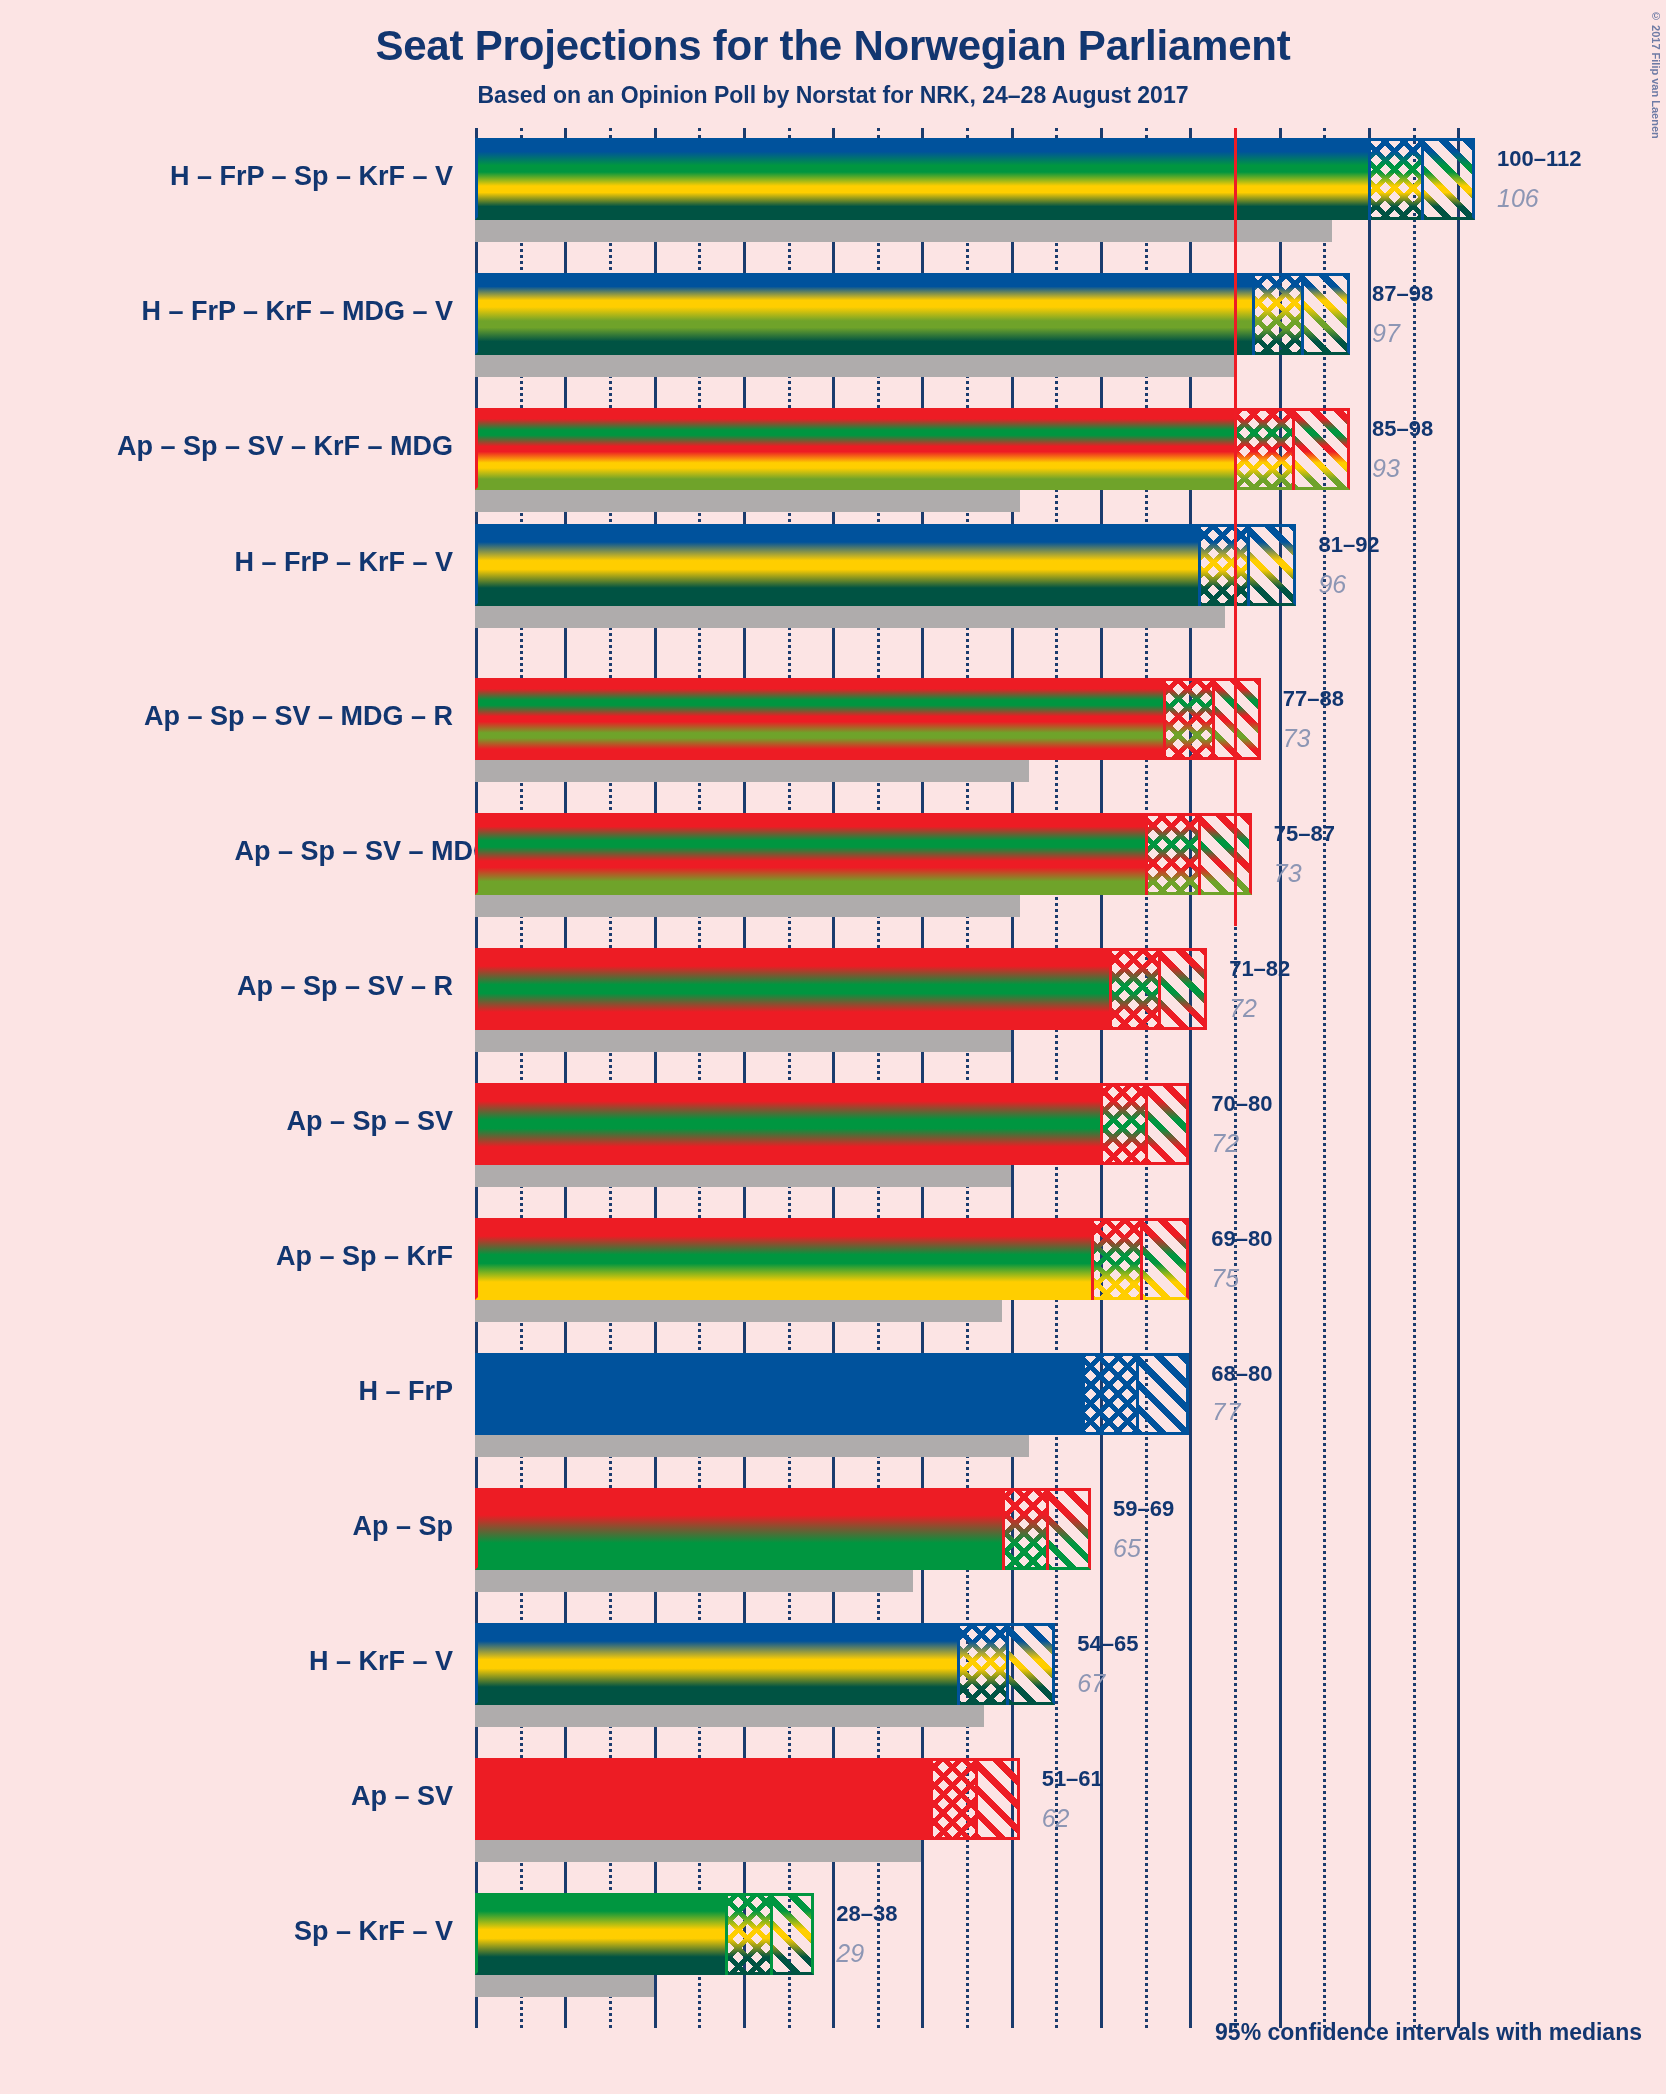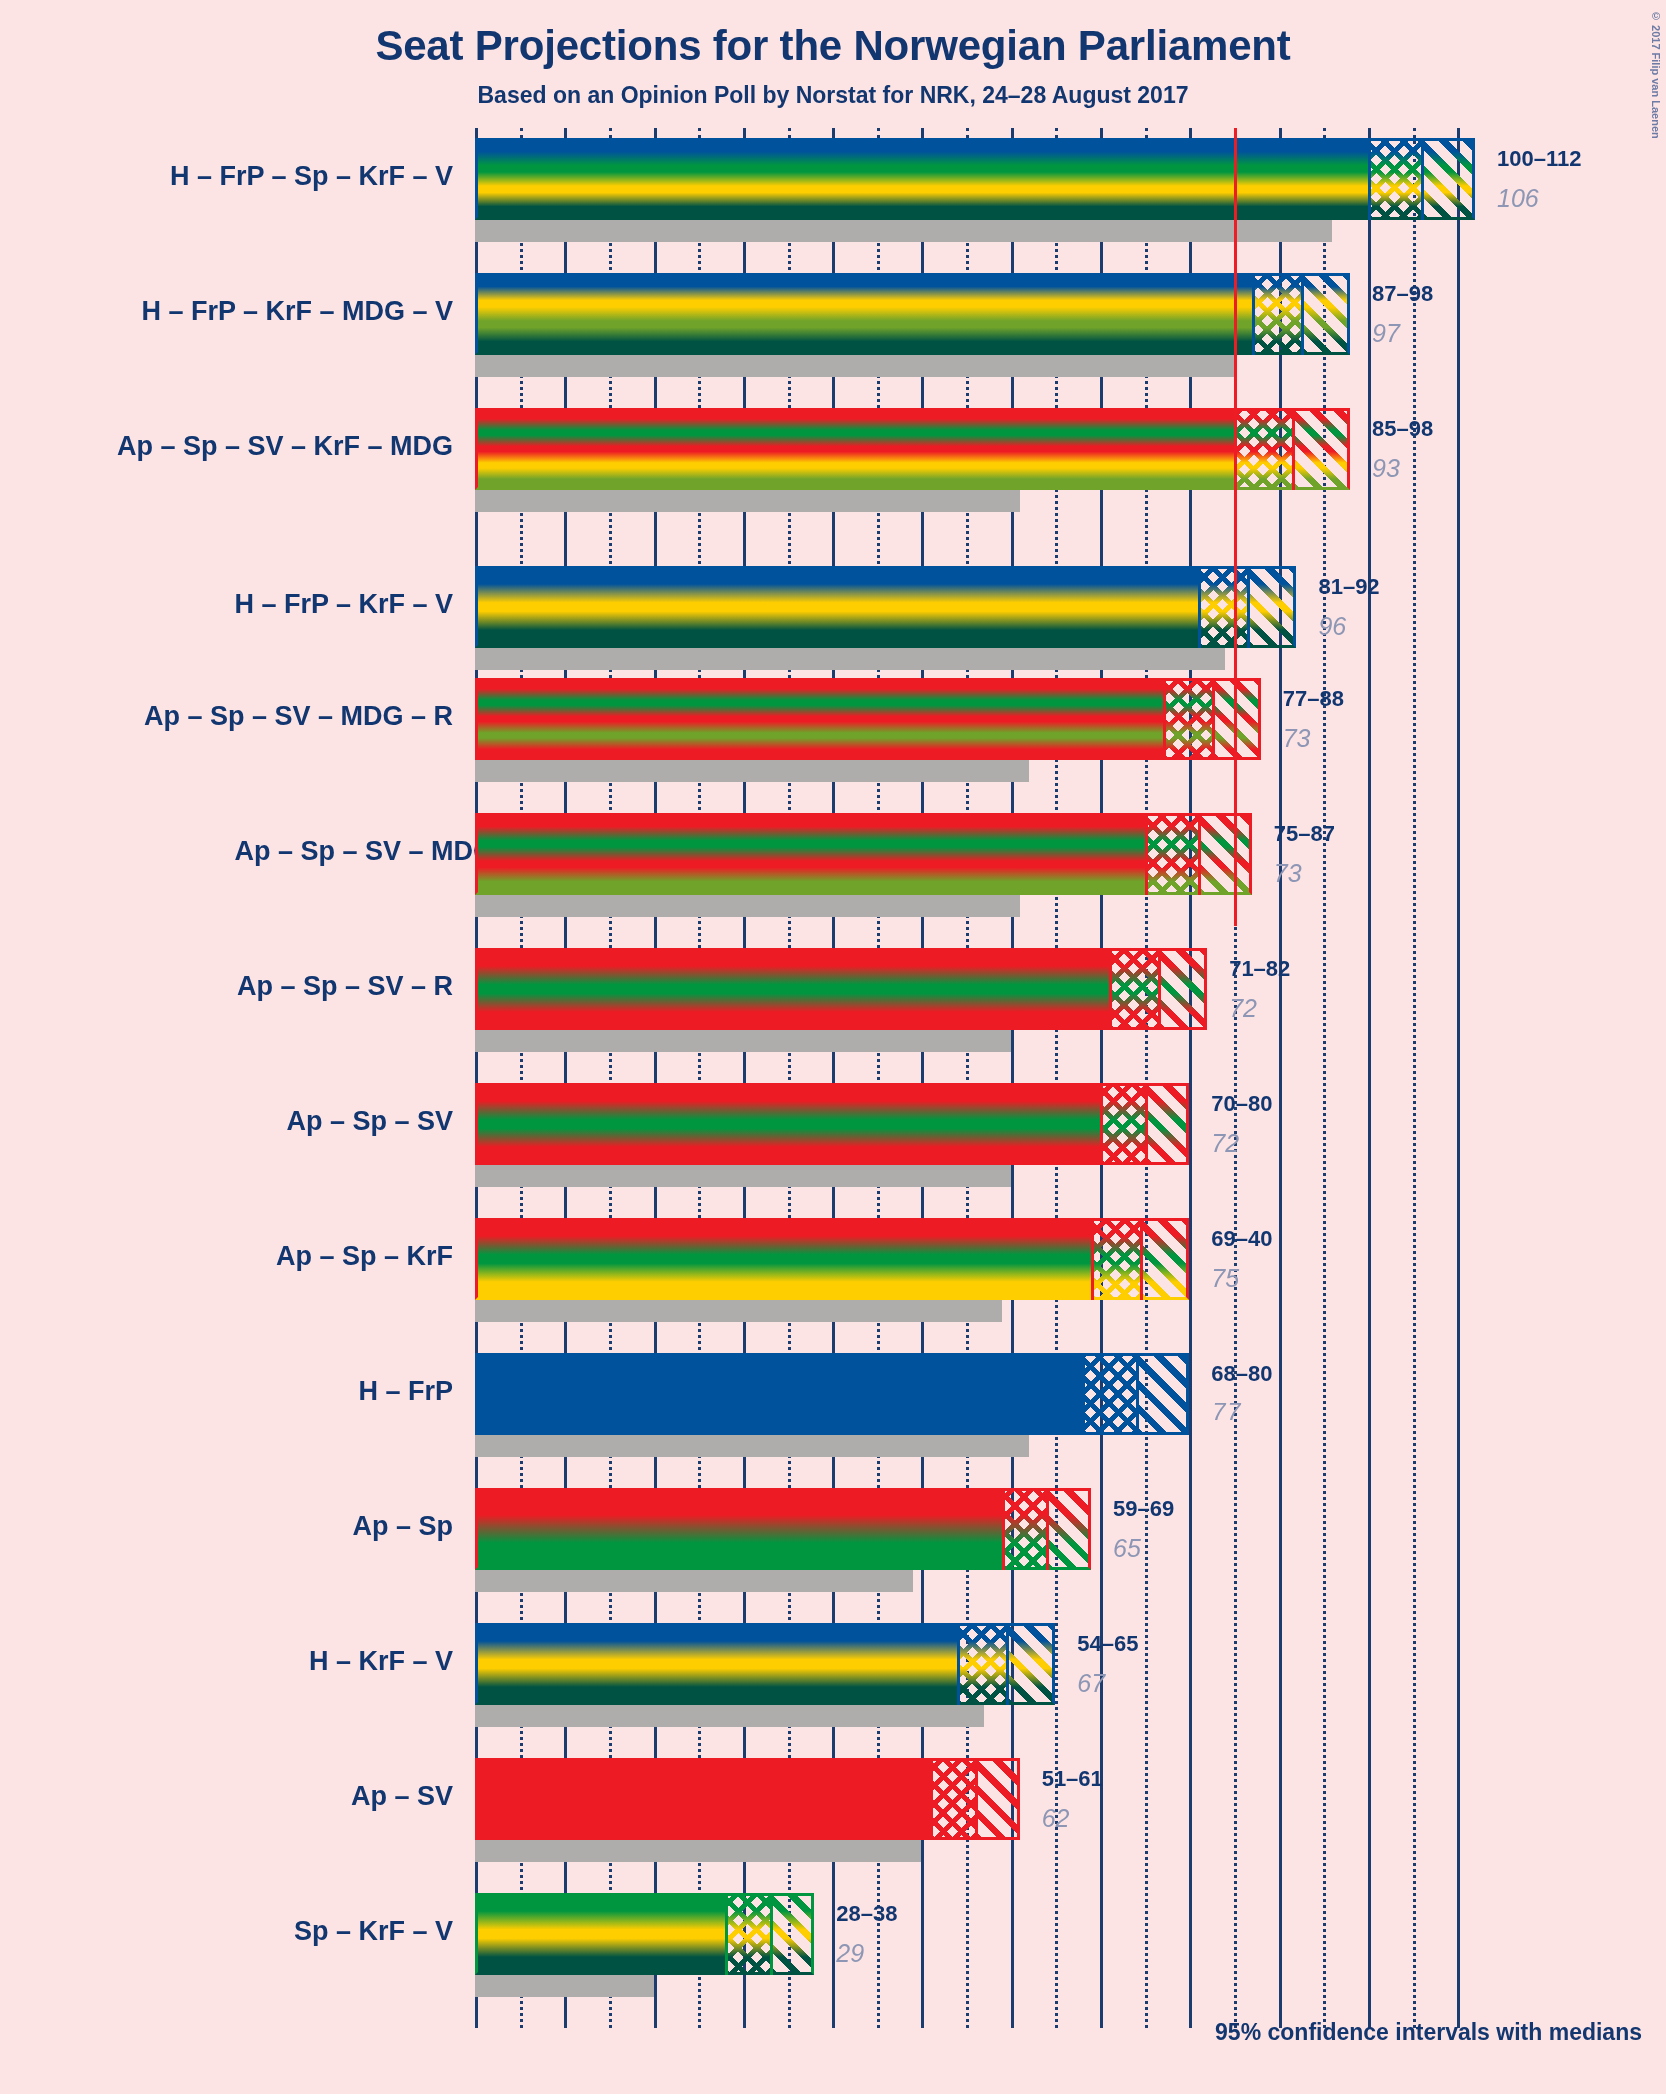--- a/index.html
+++ b/index.html
@@ -158,21 +158,21 @@
           <div class="bar-solid" style="width: 758.929px; background: linear-gradient(rgb(237, 28, 36) 0%, rgb(237, 28, 36) 13.2%, rgb(0, 150, 64) 26.8%, rgb(0, 150, 64) 33.2%, rgb(237, 28, 36) 46.8%, rgb(237, 28, 36) 53.2%, rgb(255, 206, 0) 66.8%, rgb(255, 206, 0) 73.2%, rgb(111, 163, 42) 86.8%, rgb(111, 163, 42) 100%);"></div>
           <div class="bar-ci" style="left: 758.929px; width: 58.0357px; background: linear-gradient(rgb(237, 28, 36) 0%, rgb(237, 28, 36) 13.2%, rgb(0, 150, 64) 26.8%, rgb(0, 150, 64) 33.2%, rgb(237, 28, 36) 46.8%, rgb(237, 28, 36) 53.2%, rgb(255, 206, 0) 66.8%, rgb(255, 206, 0) 73.2%, rgb(111, 163, 42) 86.8%, rgb(111, 163, 42) 100%); mask-image: repeating-linear-gradient(45deg, rgb(0, 0, 0) 0px, rgb(0, 0, 0) 5px, transparent 5px, transparent 13px), repeating-linear-gradient(-45deg, rgb(0, 0, 0) 0px, rgb(0, 0, 0) 5px, transparent 5px, transparent 13px); mask-composite: source-over;"></div>
           <div class="bar-ci" style="left: 816.964px; width: 58.0357px; background: linear-gradient(rgb(237, 28, 36) 0%, rgb(237, 28, 36) 13.2%, rgb(0, 150, 64) 26.8%, rgb(0, 150, 64) 33.2%, rgb(237, 28, 36) 46.8%, rgb(237, 28, 36) 53.2%, rgb(255, 206, 0) 66.8%, rgb(255, 206, 0) 73.2%, rgb(111, 163, 42) 86.8%, rgb(111, 163, 42) 100%); mask-image: repeating-linear-gradient(45deg, rgb(0, 0, 0) 0px, rgb(0, 0, 0) 7px, transparent 7px, transparent 17px);"></div>
           <div class="bar-outline" style="width: 100%; border-color: rgb(237, 28, 36) rgb(237, 28, 36) rgb(111, 163, 42);"></div>
           <div style="position: absolute; left: 758.929px; top: 0px; height: 100%; width: 0px; border-left: 3px solid rgb(237, 28, 36);"></div>
           <div style="position: absolute; left: 816.964px; top: 0px; height: 100%; width: 0px; border-left: 3px solid rgb(237, 28, 36);"></div>
         </div>
         <div class="val-range" style="left: 897px;">85–98</div>
         <div class="val-median" style="left: 897px;">93</div>
       </div>
-      <div class="row" style="top: 428px; height: 76px; text-decoration: underline;">
+      <div class="row" style="top: 386px; height: 76px; text-decoration: underline;">
         <div class="row-label" style="top: 23px;">H – FrP – KrF – V</div>
         <div class="last-bar" style="width: 750px;"></div>
         <div class="main-bar" style="width: 821.429px;">
           <div class="bar-solid" style="width: 723.214px; background: linear-gradient(rgb(0, 82, 156) 0%, rgb(0, 82, 156) 22%, rgb(255, 206, 0) 44.67%, rgb(255, 206, 0) 55.33%, rgb(0, 83, 67) 78%, rgb(0, 83, 67) 100%);"></div>
           <div class="bar-ci" style="left: 723.214px; width: 49.1071px; background: linear-gradient(rgb(0, 82, 156) 0%, rgb(0, 82, 156) 22%, rgb(255, 206, 0) 44.67%, rgb(255, 206, 0) 55.33%, rgb(0, 83, 67) 78%, rgb(0, 83, 67) 100%); mask-image: repeating-linear-gradient(45deg, rgb(0, 0, 0) 0px, rgb(0, 0, 0) 5px, transparent 5px, transparent 13px), repeating-linear-gradient(-45deg, rgb(0, 0, 0) 0px, rgb(0, 0, 0) 5px, transparent 5px, transparent 13px); mask-composite: source-over;"></div>
           <div class="bar-ci" style="left: 772.321px; width: 49.1071px; background: linear-gradient(rgb(0, 82, 156) 0%, rgb(0, 82, 156) 22%, rgb(255, 206, 0) 44.67%, rgb(255, 206, 0) 55.33%, rgb(0, 83, 67) 78%, rgb(0, 83, 67) 100%); mask-image: repeating-linear-gradient(45deg, rgb(0, 0, 0) 0px, rgb(0, 0, 0) 7px, transparent 7px, transparent 17px);"></div>
           <div class="bar-outline" style="width: 100%; border-color: rgb(0, 82, 156) rgb(0, 82, 156) rgb(0, 83, 67);"></div>
           <div style="position: absolute; left: 723.214px; top: 0px; height: 100%; width: 0px; border-left: 3px solid rgb(0, 82, 156);"></div>
           <div style="position: absolute; left: 772.321px; top: 0px; height: 100%; width: 0px; border-left: 3px solid rgb(0, 82, 156);"></div>
         </div>
@@ -239,21 +239,21 @@
         <div class="row-label" style="top: 23px;">Ap – Sp – KrF</div>
         <div class="last-bar" style="width: 526.786px;"></div>
         <div class="main-bar" style="width: 714.286px;">
           <div class="bar-solid" style="width: 616.071px; background: linear-gradient(rgb(237, 28, 36) 0%, rgb(237, 28, 36) 22%, rgb(0, 150, 64) 44.67%, rgb(0, 150, 64) 55.33%, rgb(255, 206, 0) 78%, rgb(255, 206, 0) 100%);"></div>
           <div class="bar-ci" style="left: 616.071px; width: 49.1071px; background: linear-gradient(rgb(237, 28, 36) 0%, rgb(237, 28, 36) 22%, rgb(0, 150, 64) 44.67%, rgb(0, 150, 64) 55.33%, rgb(255, 206, 0) 78%, rgb(255, 206, 0) 100%); mask-image: repeating-linear-gradient(45deg, rgb(0, 0, 0) 0px, rgb(0, 0, 0) 5px, transparent 5px, transparent 13px), repeating-linear-gradient(-45deg, rgb(0, 0, 0) 0px, rgb(0, 0, 0) 5px, transparent 5px, transparent 13px); mask-composite: source-over;"></div>
           <div class="bar-ci" style="left: 665.179px; width: 49.1071px; background: linear-gradient(rgb(237, 28, 36) 0%, rgb(237, 28, 36) 22%, rgb(0, 150, 64) 44.67%, rgb(0, 150, 64) 55.33%, rgb(255, 206, 0) 78%, rgb(255, 206, 0) 100%); mask-image: repeating-linear-gradient(45deg, rgb(0, 0, 0) 0px, rgb(0, 0, 0) 7px, transparent 7px, transparent 17px);"></div>
           <div class="bar-outline" style="width: 100%; border-color: rgb(237, 28, 36) rgb(237, 28, 36) rgb(255, 206, 0);"></div>
           <div style="position: absolute; left: 616.071px; top: 0px; height: 100%; width: 0px; border-left: 3px solid rgb(237, 28, 36);"></div>
           <div style="position: absolute; left: 665.179px; top: 0px; height: 100%; width: 0px; border-left: 3px solid rgb(237, 28, 36);"></div>
         </div>
-        <div class="val-range" style="left: 736.286px;">69–40</div>
+        <div class="val-range" style="left: 736.286px;">69–80</div>
         <div class="val-median" style="left: 736.286px;">75</div>
       </div>
       <div class="row" style="top: 1215px; height: 104px;">
         <div class="row-label" style="top: 23px;">H – FrP</div>
         <div class="last-bar" style="width: 553.571px;"></div>
         <div class="main-bar" style="width: 714.286px;">
           <div class="bar-solid" style="width: 607.143px; background: rgb(0, 82, 156);"></div>
           <div class="bar-ci" style="left: 607.143px; width: 53.5714px; background: rgb(0, 82, 156); mask-image: repeating-linear-gradient(45deg, rgb(0, 0, 0) 0px, rgb(0, 0, 0) 5px, transparent 5px, transparent 13px), repeating-linear-gradient(-45deg, rgb(0, 0, 0) 0px, rgb(0, 0, 0) 5px, transparent 5px, transparent 13px); mask-composite: source-over;"></div>
           <div class="bar-ci" style="left: 660.714px; width: 53.5714px; background: rgb(0, 82, 156); mask-image: repeating-linear-gradient(45deg, rgb(0, 0, 0) 0px, rgb(0, 0, 0) 7px, transparent 7px, transparent 17px);"></div>
           <div class="bar-outline" style="width: 100%; border-color: rgb(0, 82, 156);"></div>

